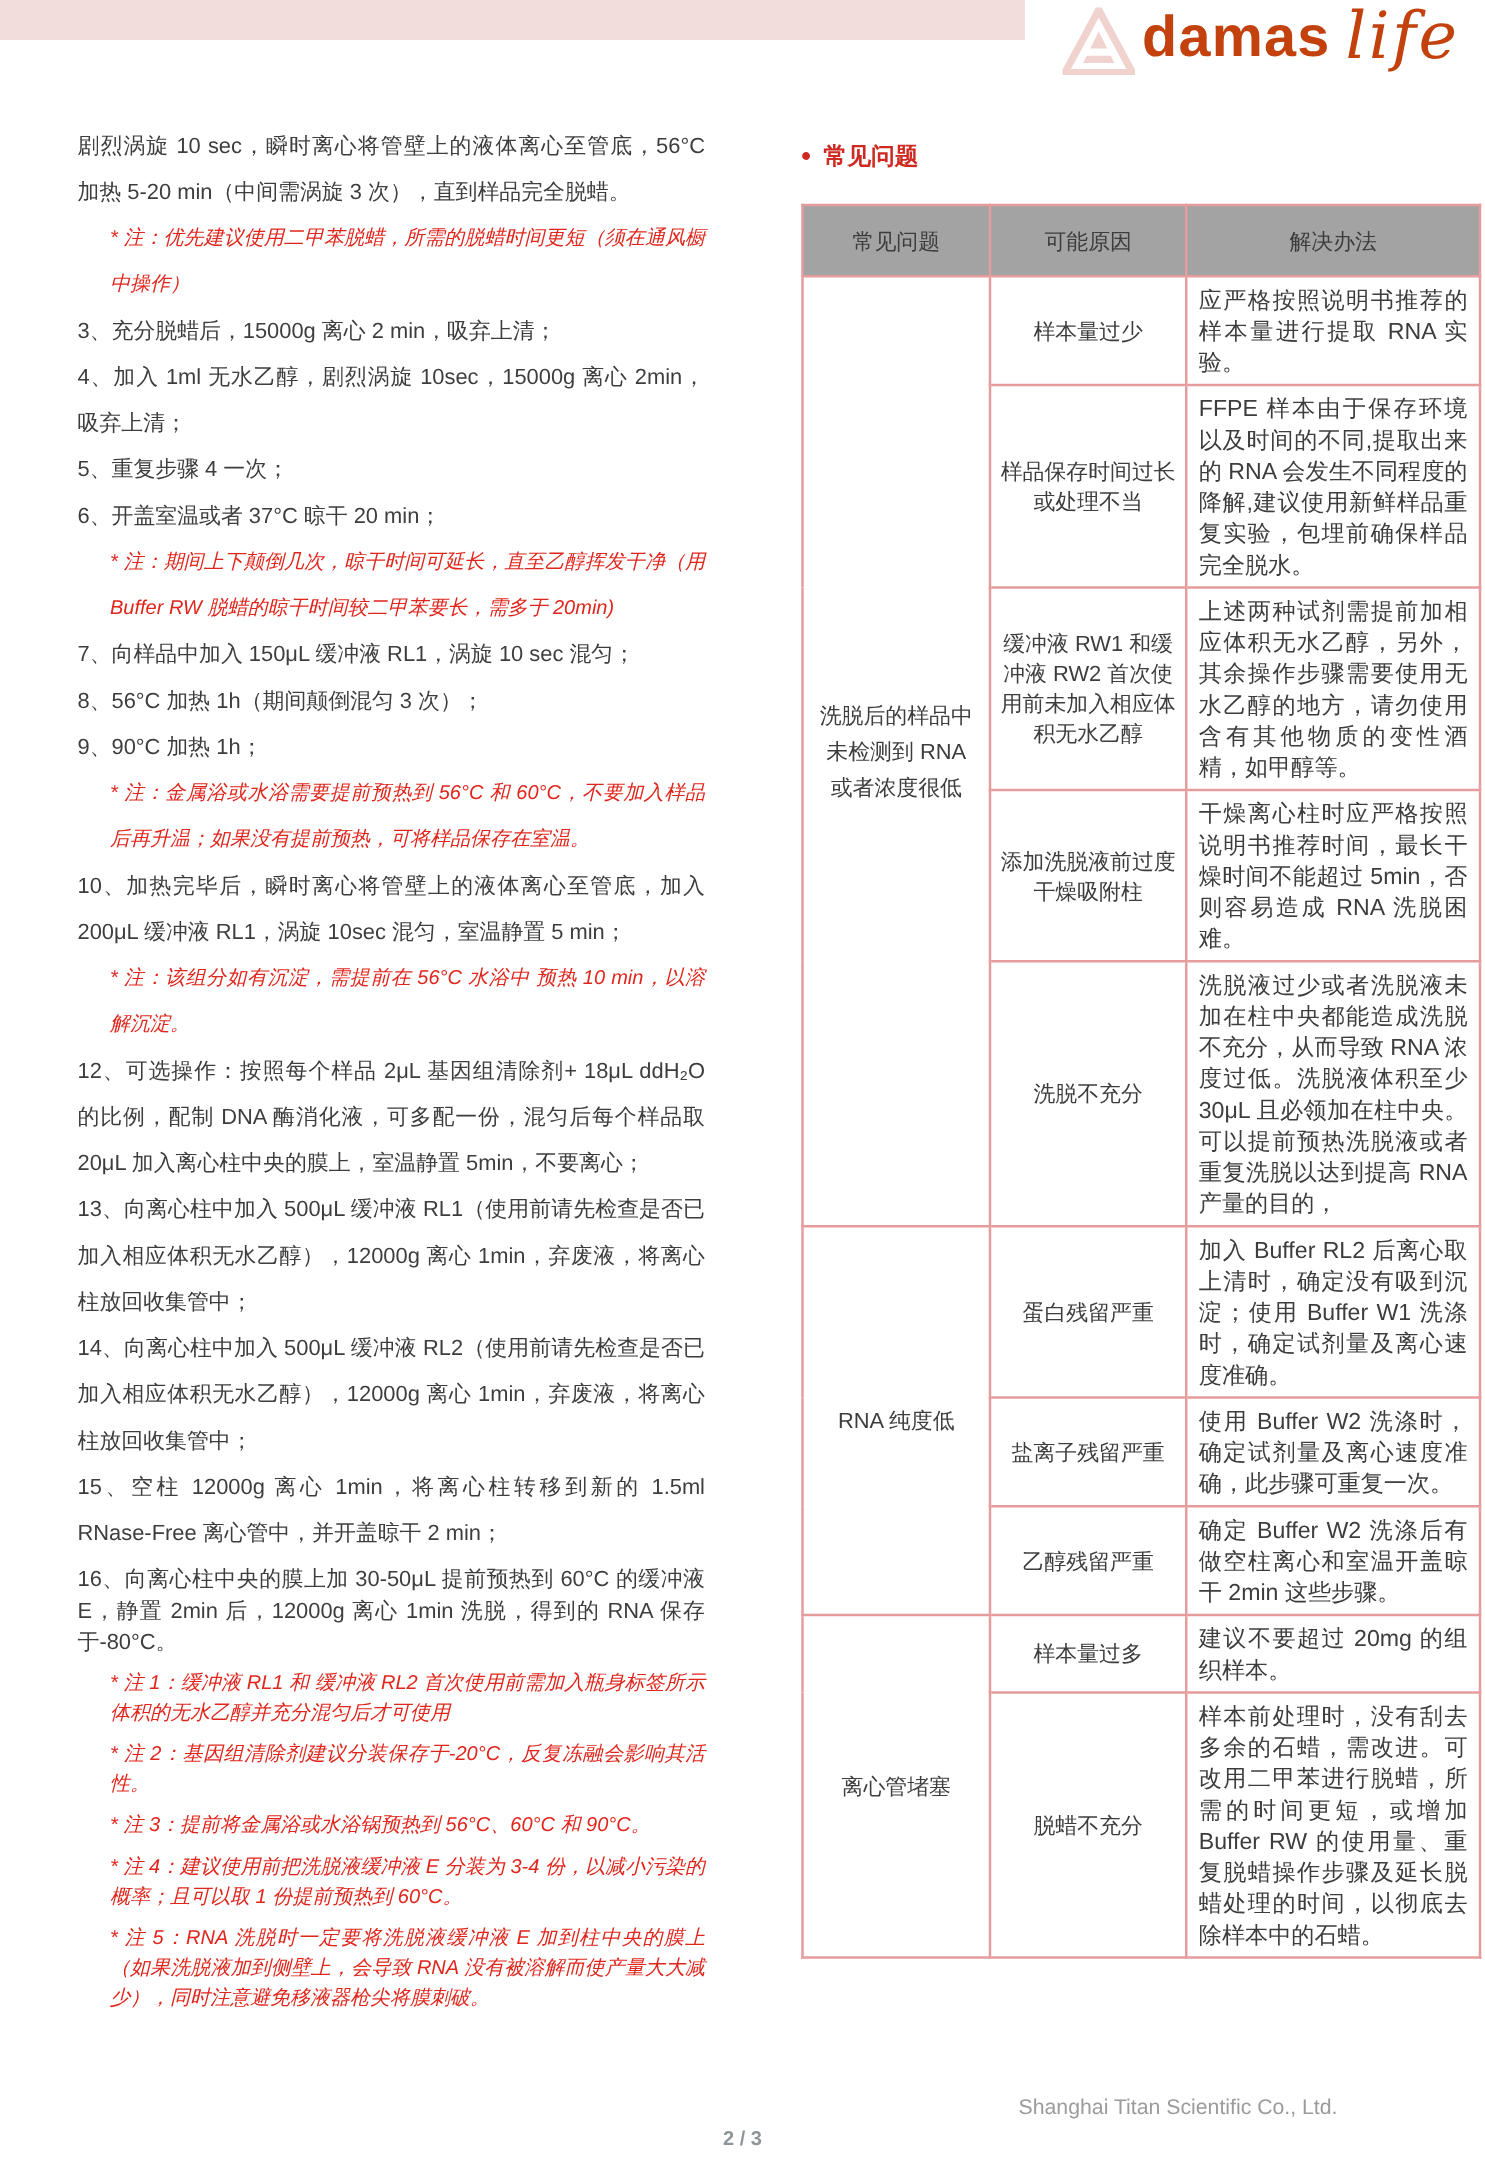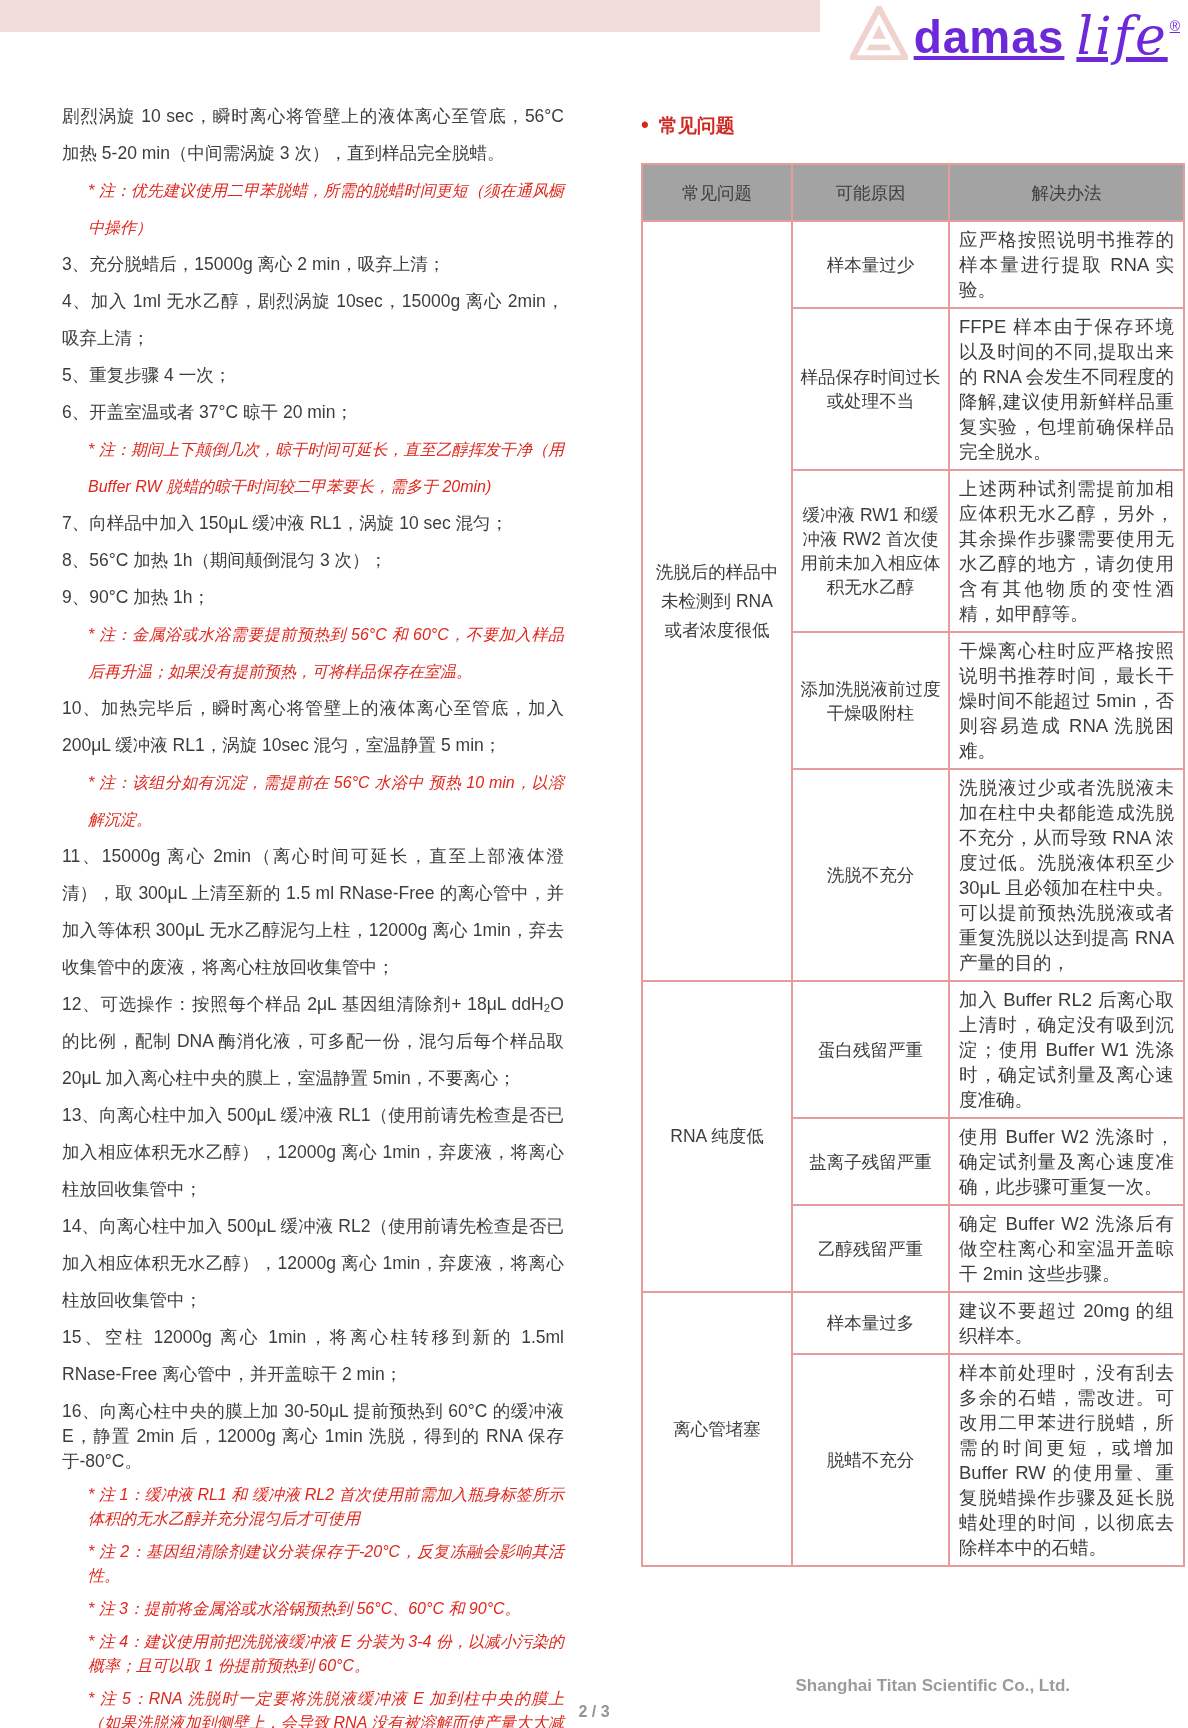--- a/index.html
+++ b/index.html
@@ -3,21 +3,21 @@
 <meta charset="utf-8">
 <style>
   html,body{margin:0;padding:0;}
   body{
     width:1188px;height:1728px;position:relative;background:#ffffff;
     font-family:"Liberation Sans","DejaVu Sans",sans-serif;
     color:#3d3d3d;overflow:hidden;
   }
   
   .topbar{position:absolute;left:0;top:0;width:820px;height:32px;background:#f2dcdc;}
-  .logo{position:absolute;right:10px;top:6px;display:flex;align-items:flex-end;color:#6d28d9;user-select:none;text-decoration:underline;}
+  .logo{position:absolute;right:10px;top:6px;display:flex;align-items:flex-start;color:#c2410c;user-select:none;}
   .logo .tri{width:58px;height:54px;margin-right:6px;}
   .logo .damas{font-weight:bold;font-size:46px;line-height:1;letter-spacing:1px;}
   .logo .life{font-family:"DejaVu Serif","Liberation Serif",serif;font-style:italic;font-size:52px;line-height:0.9;margin-left:12px;letter-spacing:2px;}
   .logo .reg{font-size:14px;vertical-align:super;position:relative;top:-26px;left:2px;}
   
   .left-col{position:absolute;left:62px;top:98px;width:502px;}
   .blk{text-align:justify;}
   .step{font-size:17.5px;line-height:37px;color:#3d3d3d;}
   .note{font-size:16px;line-height:37px;color:#e0261c;font-style:italic;padding-left:26px;}
   .step.tight{line-height:25px;margin:6px 0 8px 0;}
@@ -26,21 +26,21 @@
   .right-col{position:absolute;left:641px;top:112px;width:542px;}
   .sec-title{color:#cf2a22;font-weight:bold;font-size:19px;line-height:28px;display:flex;align-items:center;}
   .sec-title .bullet{font-size:22px;margin-right:10px;line-height:1;position:relative;top:-1px;}
   table.trouble{border-collapse:collapse;width:542px;margin-top:23px;table-layout:fixed;}
   table.trouble td,table.trouble th{border:2px solid #e69c9c;vertical-align:middle;}
   th.hd{background:#a3a3a3;font-weight:normal;font-size:17.5px;color:#3d3d3d;text-align:center;}
   td.prob{width:150px;text-align:center;font-size:17.5px;line-height:29px;padding:4px 10px;}
   td.cause{width:157px;text-align:center;font-size:17.5px;line-height:24px;padding:4px 7px;border-radius:16px;}
   td.sol{width:235px;text-align:justify;font-size:18.5px;line-height:25px;padding:5px 9px;}
   
-  .footer-company{position:absolute;left:62px;top:1676px;width:1008px;text-align:right;color:#9b9b9b;font-size:17px;font-weight:bold;}
+  .footer-company{position:absolute;left:62px;top:1676px;width:1008px;text-align:right;color:#9b9b9b;font-size:17px;}
   .footer-page{position:absolute;left:0;top:1703px;width:1188px;text-align:center;color:#8f9699;font-size:16px;font-weight:bold;}
 </style>
 </head>
 <body>
 
 <div class="topbar"></div>
 
 <div class="logo">
   <svg class="tri" viewBox="0 0 60 56">
     <path d="M30 2 L58 54 L2 54 Z" fill="none" stroke="#f0d2ce" stroke-width="6"></path>
@@ -59,21 +59,20 @@
     <div class="blk step">4、加入 1ml 无水乙醇，剧烈涡旋 10sec，15000g 离心 2min，吸弃上清；</div>
     <div class="blk step">5、重复步骤 4 一次；</div>
     <div class="blk step">6、开盖室温或者 37°C 晾干 20 min；</div>
     <div class="blk note">* 注：期间上下颠倒几次，晾干时间可延长，直至乙醇挥发干净（用 Buffer RW 脱蜡的晾干时间较二甲苯要长，需多于 20min)</div>
     <div class="blk step">7、向样品中加入 150μL 缓冲液 RL1，涡旋 10 sec 混匀；</div>
     <div class="blk step">8、56°C 加热 1h（期间颠倒混匀 3 次）；</div>
     <div class="blk step">9、90°C 加热 1h；</div>
     <div class="blk note">* 注：金属浴或水浴需要提前预热到 56°C 和 60°C，不要加入样品后再升温；如果没有提前预热，可将样品保存在室温。</div>
     <div class="blk step">10、加热完毕后，瞬时离心将管壁上的液体离心至管底，加入 200μL 缓冲液 RL1，涡旋 10sec 混匀，室温静置 5 min；</div>
     <div class="blk note">* 注：该组分如有沉淀，需提前在 56°C 水浴中 预热 10 min，以溶解沉淀。</div>
-    <div class="blk step">11、15000g 离心 2min（离心时间可延长，直至上部液体澄清），取 300μL 上清至新的 1.5 ml RNase-Free 的离心管中，并加入等体积 300μL 无水乙醇泥匀上柱，12000g 离心 1min，弃去收集管中的废液，将离心柱放回收集管中；</div>
     <div class="blk step">12、可选操作：按照每个样品 2μL 基因组清除剂+ 18μL ddH₂O 的比例，配制 DNA 酶消化液，可多配一份，混匀后每个样品取 20μL 加入离心柱中央的膜上，室温静置 5min，不要离心；</div>
     <div class="blk step">13、向离心柱中加入 500μL 缓冲液 RL1（使用前请先检查是否已加入相应体积无水乙醇），12000g 离心 1min，弃废液，将离心柱放回收集管中；</div>
     <div class="blk step">14、向离心柱中加入 500μL 缓冲液 RL2（使用前请先检查是否已加入相应体积无水乙醇），12000g 离心 1min，弃废液，将离心柱放回收集管中；</div>
     <div class="blk step">15、空柱 12000g 离心 1min，将离心柱转移到新的 1.5ml RNase-Free 离心管中，并开盖晾干 2 min；</div>
     <div class="blk step tight">16、向离心柱中央的膜上加 30-50μL 提前预热到 60°C 的缓冲液 E，静置 2min 后，12000g 离心 1min 洗脱，得到的 RNA 保存于-80°C。</div>
     <div class="blk note tight">* 注 1：缓冲液 RL1 和 缓冲液 RL2 首次使用前需加入瓶身标签所示体积的无水乙醇并充分混匀后才可使用</div>
     <div class="blk note tight">* 注 2：基因组清除剂建议分装保存于-20°C，反复冻融会影响其活性。</div>
     <div class="blk note tight">* 注 3：提前将金属浴或水浴锅预热到 56°C、60°C 和 90°C。</div>
     <div class="blk note tight">* 注 4：建议使用前把洗脱液缓冲液 E 分装为 3-4 份，以减小污染的概率；且可以取 1 份提前预热到 60°C。</div>
     <div class="blk note tight">* 注 5：RNA 洗脱时一定要将洗脱液缓冲液 E 加到柱中央的膜上（如果洗脱液加到侧壁上，会导致 RNA 没有被溶解而使产量大大减少），同时注意避免移液器枪尖将膜刺破。</div>

